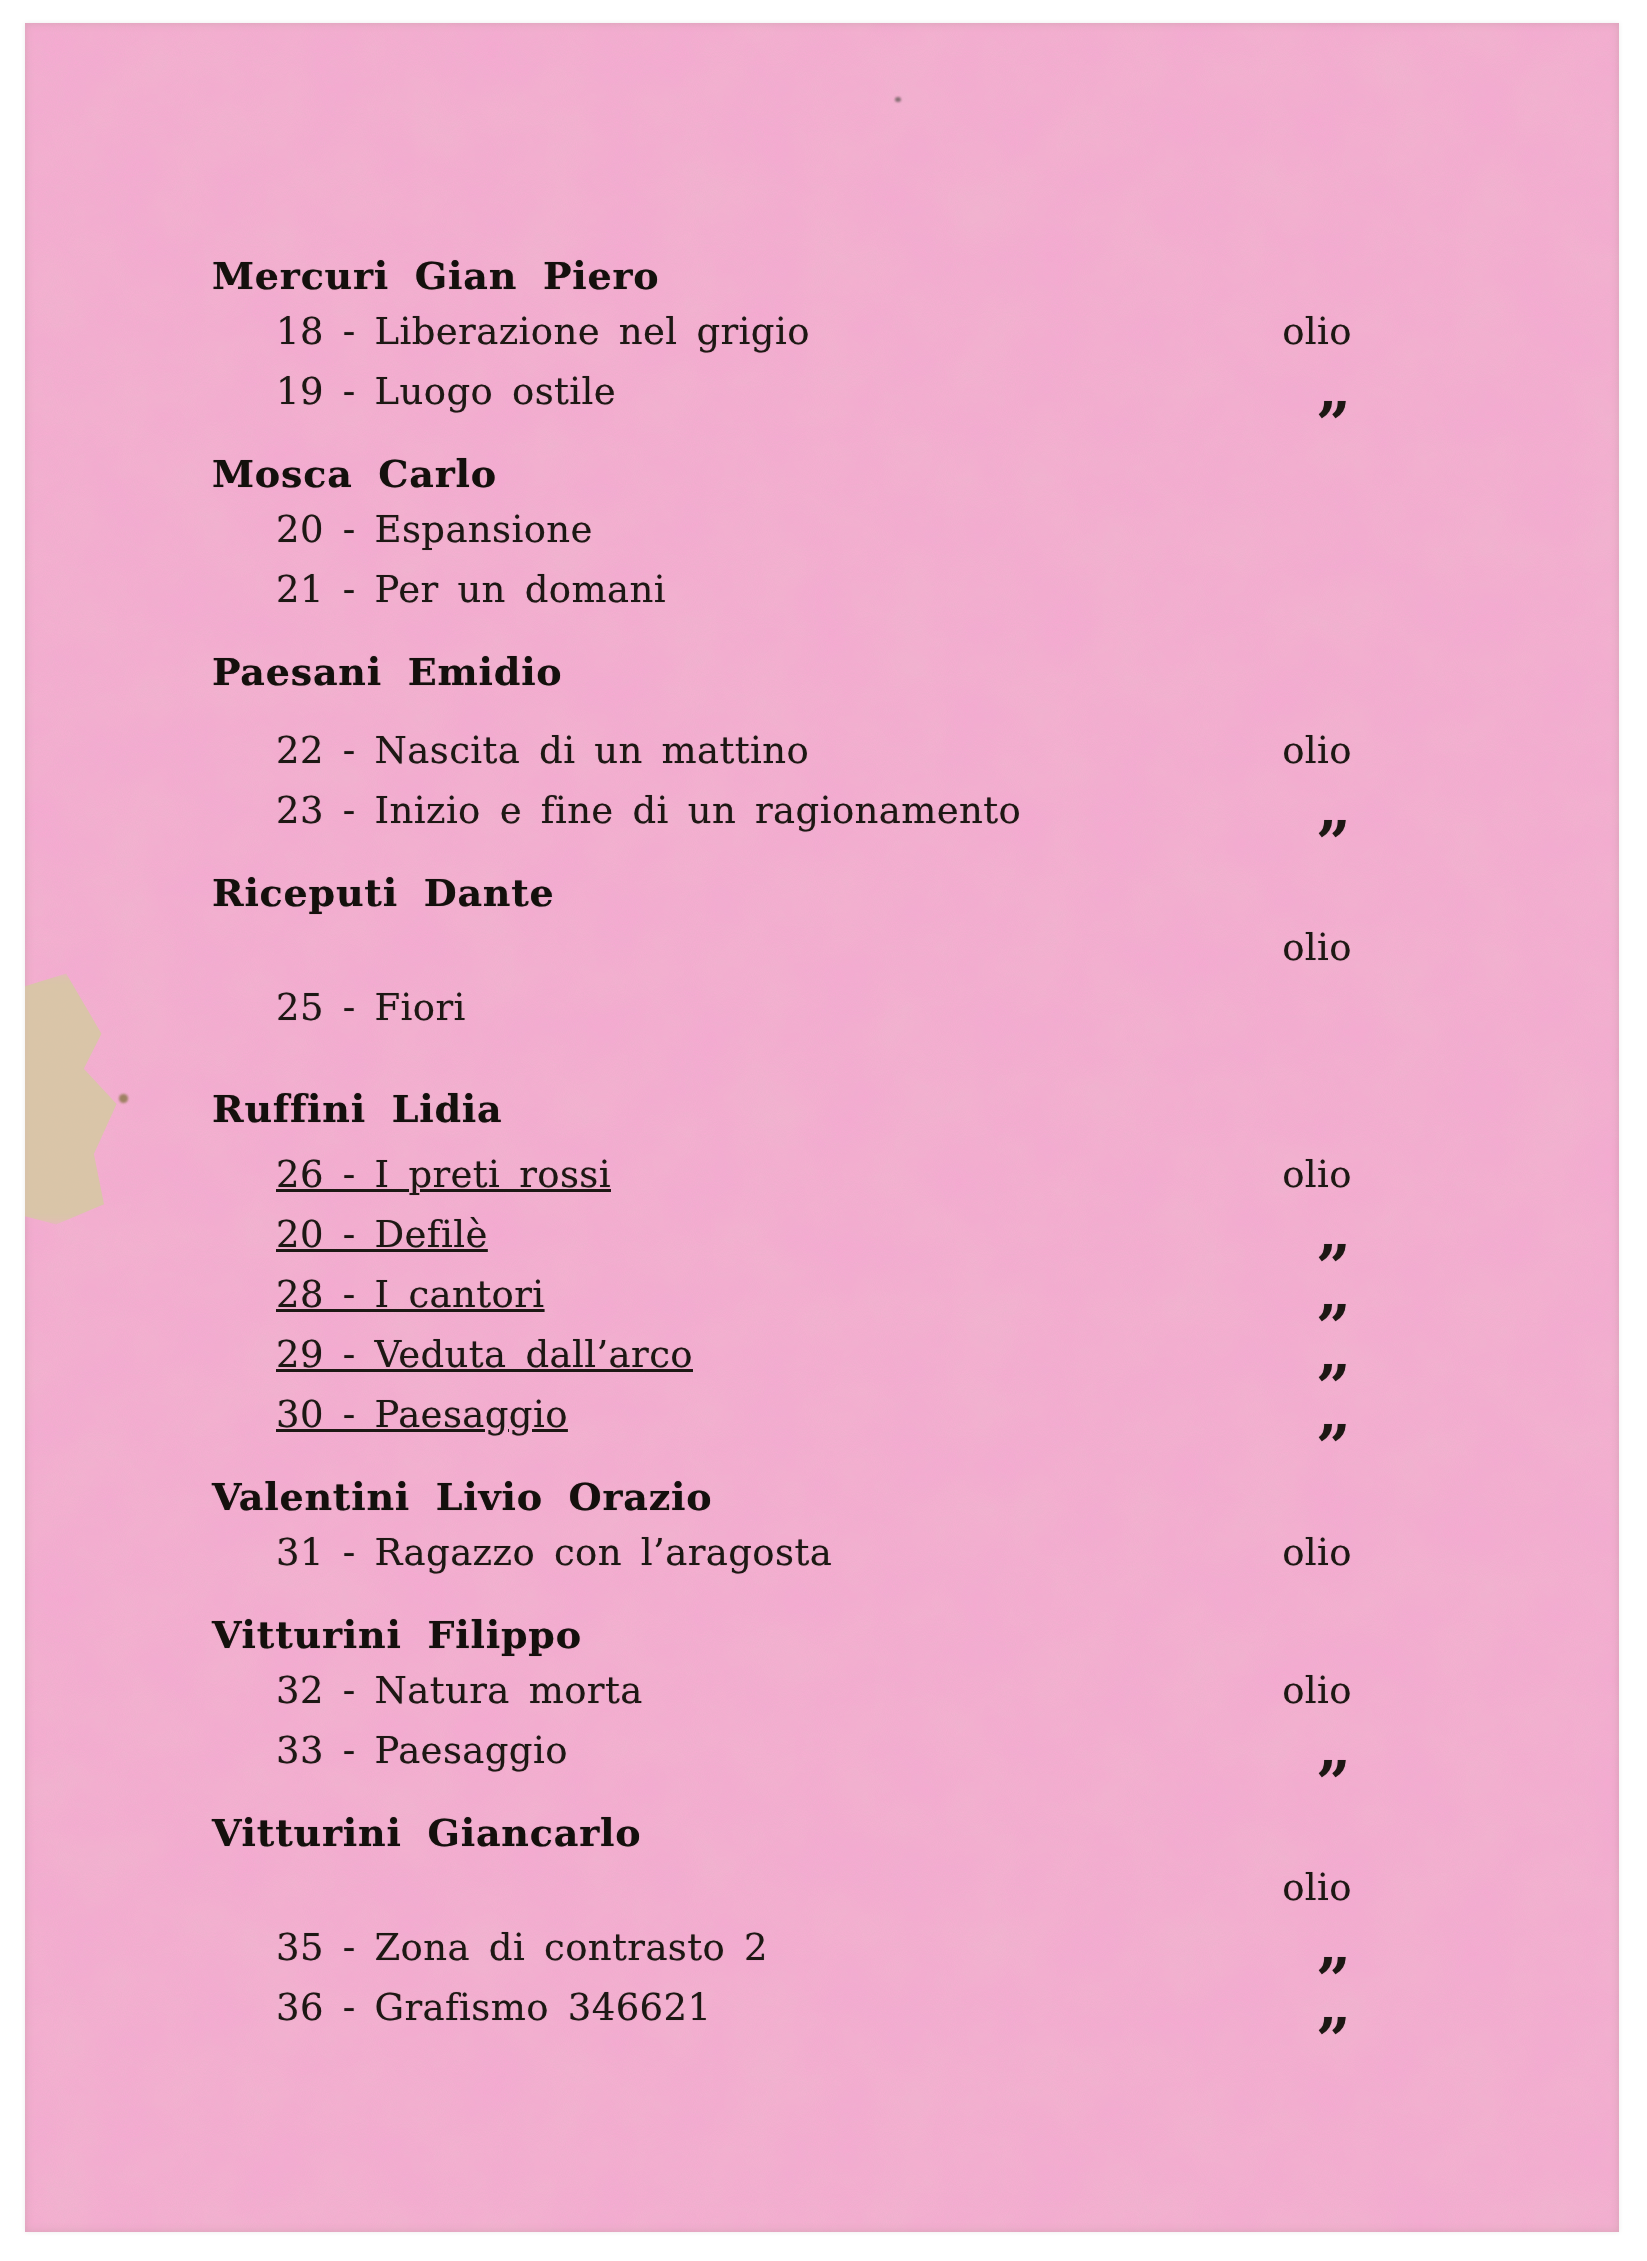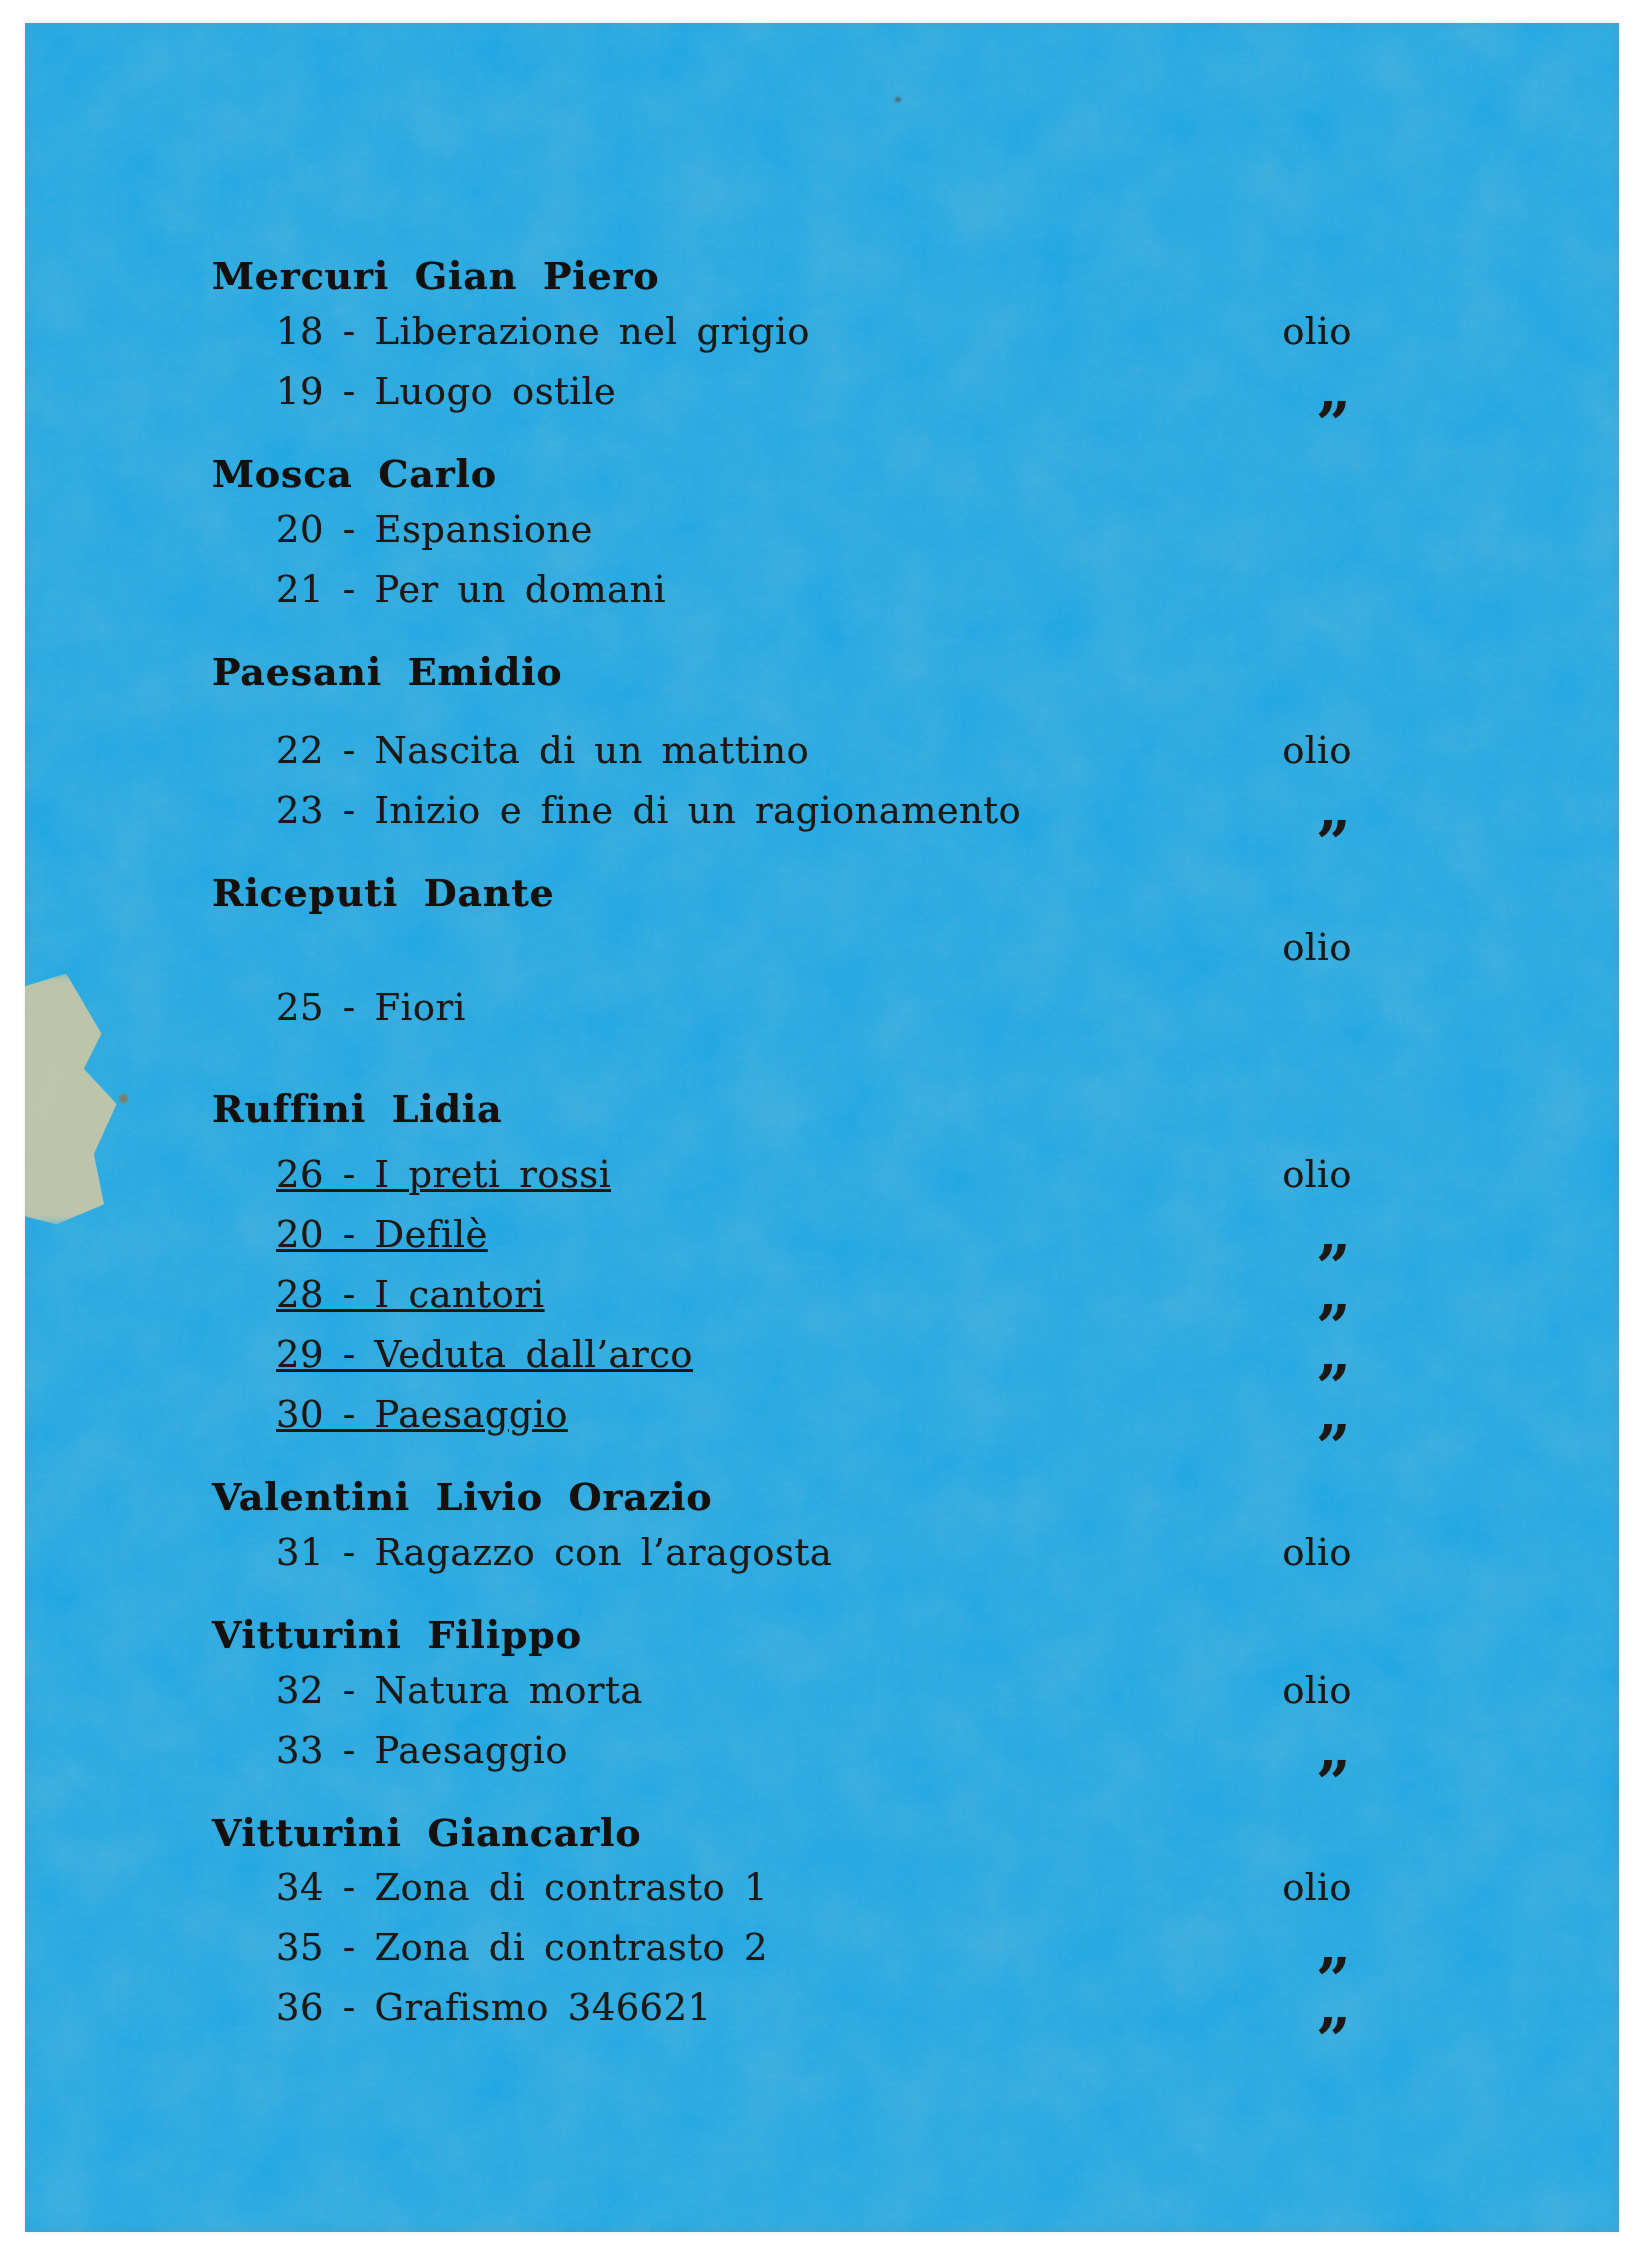--- a/index.html
+++ b/index.html
@@ -16,21 +16,21 @@
     left: 0; top: 0;
     width: 1648px; height: 2261px;
     background: #ffffff;
   }
   .paper {
     position: absolute;
     left: 25px;
     top: 23.4px;
     width: 1594px;
     height: 2209px;
-    background: #0ea5e9;
+    background: #f9a8d4;
     box-shadow: 0 0 8.4px rgba(120,110,90,0.25) inset, 0 0 5px rgba(0,0,0,0.08);
     overflow: hidden;
   }
   .texture {
     position: absolute;
     left: 0; top: 0;
     width: 100%; height: 100%;
     display: block;
     pointer-events: none;
   }
@@ -250,21 +250,20 @@
             <span>33 - Paesaggio</span>
             <span class="medium" data-kind="ditto">„</span>
           </div>
         </div>
       </div>
 
       <div class="section">
         <h2 class="artist">Vitturini Giancarlo</h2>
         <div class="items">
           <div class="row">
-            <span>34 - Zona di contrasto 1</span>
             <span class="medium" data-kind="oil">olio</span>
           </div>
           <div class="row">
             <span>35 - Zona di contrasto 2</span>
             <span class="medium" data-kind="ditto">„</span>
           </div>
           <div class="row">
             <span>36 - Grafismo 346621</span>
             <span class="medium" data-kind="ditto">„</span>
           </div>

